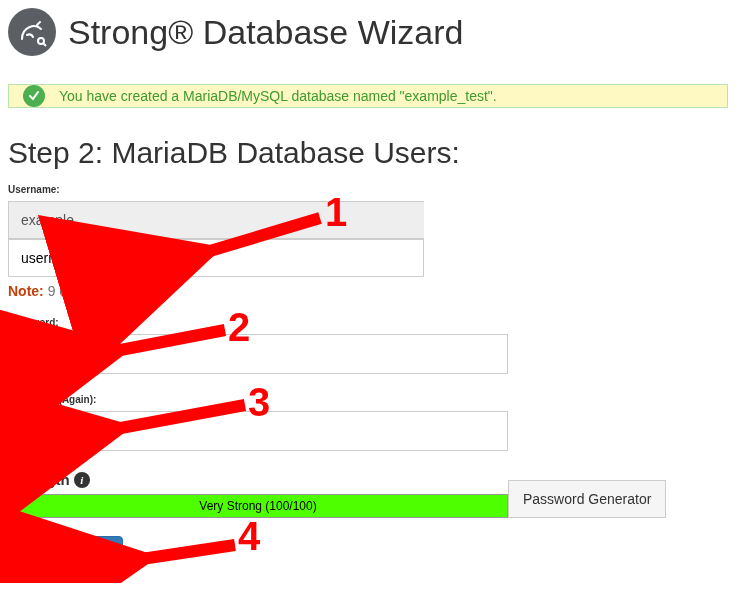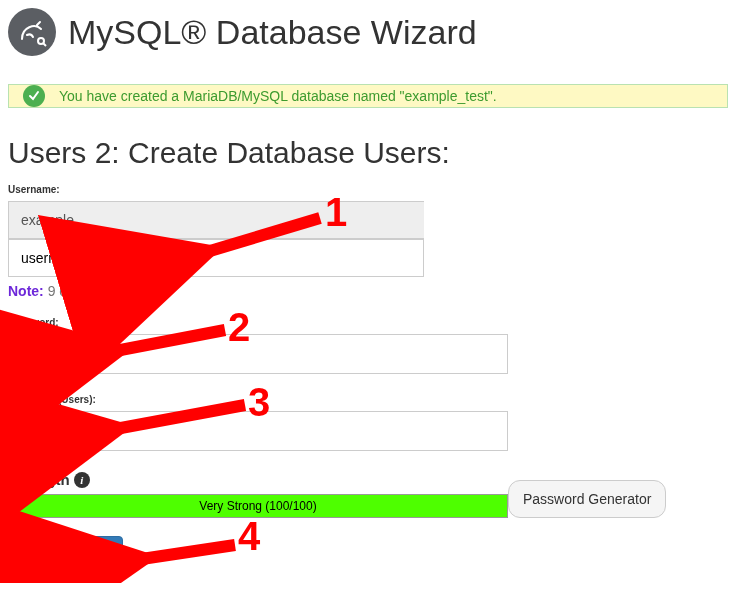--- a/index.html
+++ b/index.html
@@ -82,21 +82,21 @@
     padding: 10px 12px;
     font-size: 14px;
     outline: none;
     height: 40px;
   }
   .note {
     font-size: 14px;
     color: #777;
     margin-bottom: 18px;
   }
-  .note b { color: #6d28d9; }
+  .note b { color: #c2410c; }
   .pw-group { margin-bottom: 20px; }
   .pw-input {
     width: 500px;
     border: 1px solid #ccc;
     padding: 10px 12px;
     font-size: 14px;
     height: 40px;
     letter-spacing: 2px;
   }
   .strength-row {
@@ -130,21 +130,21 @@
     text-align: center;
     line-height: 22px;
     font-size: 12px;
     color: #000;
   }
   .btn-secondary {
     background: #f5f5f5;
     border: 1px solid #ccc;
     padding: 10px 14px;
     font-size: 14px;
-    border-radius: 12px;
+    border-radius: 0;
     cursor: pointer;
     color: #333;
     white-space: nowrap;
   }
   .btn-primary {
     background: #337ab7;
     border: 1px solid #2e6da4;
     color: #fff;
     padding: 10px 16px;
     font-size: 15px;
@@ -170,55 +170,55 @@
 
 
 <div class="header">
   <div class="header-icon">
     <svg width="30" height="30" viewBox="0 0 30 30">
       <path d="M5 22 C5 10, 18 6, 24 12 M20 8 l3 -3 M10 18 q4 -2 6 2" stroke="#fff" stroke-width="2" fill="none" stroke-linecap="round"></path>
       <circle cx="24" cy="24" r="3" stroke="#fff" stroke-width="2" fill="none"></circle>
       <line x1="26" y1="26" x2="29" y2="29" stroke="#fff" stroke-width="2"></line>
     </svg>
   </div>
-  <h1 class="header-title">MySQL® Database Wizard</h1>
+  <h1 class="header-title">Strong® Database Wizard</h1>
 </div>
 
 
 <div class="alert-success">
   <div class="alert-icon">
     <svg width="12" height="12" viewBox="0 0 12 12">
         <path d="M2 6 l3 3 l5 -7" stroke="#fff" stroke-width="2" fill="none" stroke-linecap="round"></path>
       </svg>
   </div>
   <div class="alert-text">You have created a MariaDB/MySQL database named "example_test".</div>
 </div>
 
 
-<h2 class="step-title">Users 2: Create Database Users:</h2>
+<h2 class="step-title">Step 2: MariaDB Database Users:</h2>
 
 
 <label class="label">Username:</label>
 <div class="input-group">
   <span class="input-addon">example_</span>
   <input class="text-input" type="text" value="username" style="">
 </div>
 <div class="note">
   <b>Note:</b><span> 9 characters max.</span>
 </div>
 
 
 <div class="pw-group">
   <label class="label">Password:</label>
   <input class="pw-input" type="password" value="••••••••••••" style="">
 </div>
 
 
 <div class="pw-group">
-  <label class="label">Password (Users):</label>
+  <label class="label">Generator (Again):</label>
   <input class="pw-input" type="password" value="••••••••••••" style="">
 </div>
 
 
 <div class="strength-row">
   <div class="strength-col">
     <div class="strength-label">
       <span>Strength</span>
       <span class="info-icon">i</span>
     </div>

